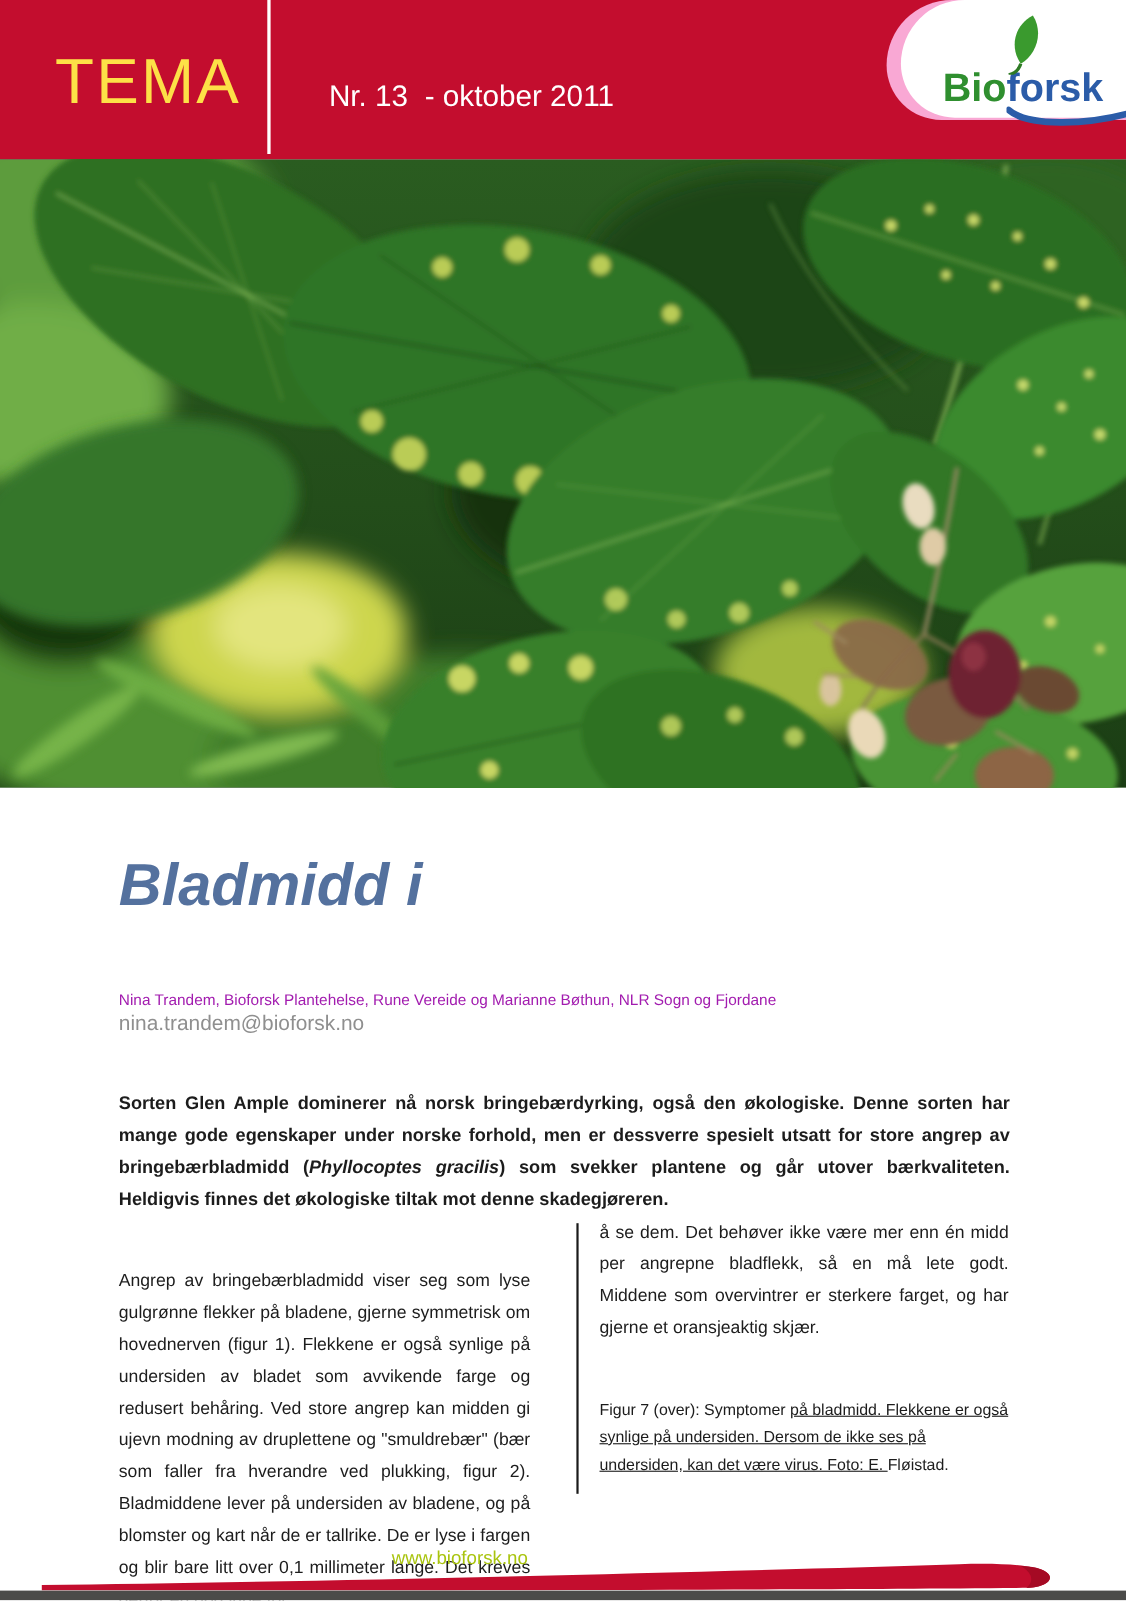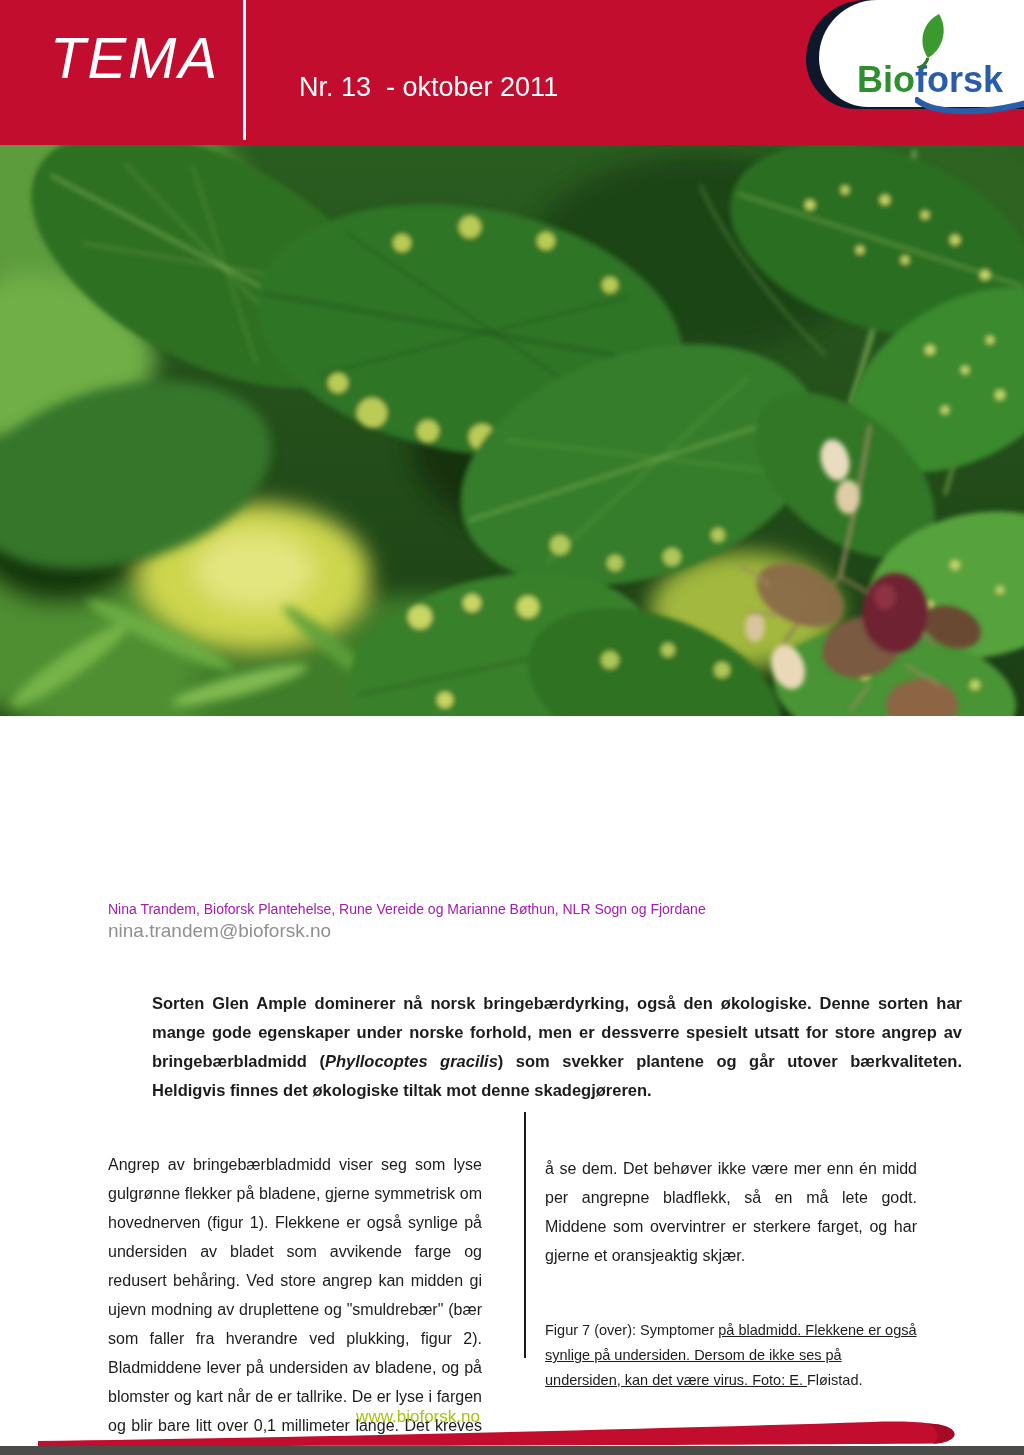--- a/index.html
+++ b/index.html
@@ -2,47 +2,47 @@
 <html><head>
 <meta charset="utf-8">
 <style>
   html,body{margin:0;padding:0;background:#ffffff;}
   .page{
     position:relative; width:1024px; height:1455px; overflow:hidden;
     background:#ffffff; font-family:"Liberation Sans", sans-serif;
   }
   
   .masthead{position:absolute; left:0; top:0; width:1024px; height:145px; background:#c30d2e;}
-  .tema{position:absolute; left:50px; top:24px; color:#ffffff; font-size:58px; letter-spacing:2px; font-weight:400;font-style:italic;}
+  .tema{position:absolute; left:50px; top:41px; color:#fde047; font-size:58px; letter-spacing:2px; font-weight:400;}
   .head-divider{position:absolute; left:243px; top:0; width:3px; height:140px; background:#ffffff;}
   .issue{position:absolute; left:299px; top:72px; color:#ffffff; font-size:27px; font-weight:400; white-space:pre;}
-  .logo-outer{position:absolute; right:0; top:0; width:218px; height:109px; background:#0f172a; border-radius:74px 0 0 62px;}
+  .logo-outer{position:absolute; right:0; top:0; width:218px; height:109px; background:#f9a8d4; border-radius:74px 0 0 62px;}
   .logo-inner{position:absolute; left:13px; right:0; top:0; bottom:2px; background:#ffffff; border-radius:64px 0 0 54px;}
   .logo-mark{position:absolute; left:38px; top:62px; font-size:36px; font-weight:700; line-height:1;}
   .logo-bio{color:#2f8f2f;}
   .logo-forsk{color:#2b5ca8;}
   .logo-leaf{position:absolute; left:54px; top:-50px;}
   .logo-swoosh{position:absolute; left:58px; top:34px;}
   
   .hero{position:absolute; left:0; top:145px; width:1024px; height:571px; overflow:hidden; background:#224c1a;}
   .hero svg{display:block;}
   
   .title{position:absolute; left:108px; top:738px; width:880px; color:#54719e;
          font-size:54px; line-height:63px; font-style:italic; font-weight:600; letter-spacing:0px;}
   .title span{display:block;}
   .byline{position:absolute; left:108px; top:898px; width:760px; color:#a21caf; font-size:14px; line-height:22px;}
   .email{position:absolute; left:108px; top:920px; width:500px; color:#8f8f8f; font-size:19px; line-height:22px;}
   .lead{position:absolute; left:108px; top:972px; width:810px; color:#1c1c1c;
-        font-size:16.5px; line-height:29px; font-weight:700; text-align:justify;margin-left:44px;}
+        font-size:16.5px; line-height:29px; font-weight:700; text-align:justify;}
   .lead .latin{font-style:italic;}
   .col-left{position:absolute; left:108px; top:1106px; width:374px; color:#1c1c1c;
         font-size:16px; line-height:29px; text-align:justify;margin-top:44px;}
   .col-divider{position:absolute; left:524px; top:1112px; width:2px; height:246px; background:#1a1a1a;}
   .col-right{position:absolute; left:545px; top:1106px; width:372px; color:#1c1c1c;
-        font-size:16px; line-height:29px; text-align:justify;margin-top:48px;}
+        font-size:16px; line-height:29px; text-align:justify;}
   .caption{margin-top:48px; font-size:14.5px; line-height:25px; color:#1c1c1c; text-align:left;}
   .caption .u{text-decoration:underline;}
   
   .footer-url{position:absolute; left:0; top:1407px; width:836px; text-align:center;
         color:#a9c40e; font-size:17px; text-decoration:none; display:block;}
   .swoosh{position:absolute; left:0; bottom:9px;}
   .bottom-bar{position:absolute; left:0; bottom:0; width:1024px; height:9px; background:#4b4b49;}
 </style>
 </head>
 <body>
@@ -232,20 +232,21 @@
         <ellipse cx="895" cy="468" rx="33" ry="40" fill="#6e2230"></ellipse>
         <ellipse cx="885" cy="452" rx="11" ry="13" fill="#8d3242"></ellipse>
         <ellipse cx="788" cy="522" rx="16" ry="23" transform="rotate(-20 788 522)" fill="#ead9b8"></ellipse>
         <ellipse cx="755" cy="482" rx="10" ry="15" fill="#d9c49e"></ellipse>
         <path d="M770,440 L740,420 M780,470 L748,468 M905,520 L940,540 M870,540 L850,565" stroke="#a08a60" stroke-width="2.5" fill="none"></path>
       </g>
     </svg>
   </div>
 
   <h1 class="title">
+    <span>Bladmidd i</span>
   </h1>
 
   <div class="byline">Nina Trandem, Bioforsk Plantehelse, Rune Vereide og Marianne Bøthun, NLR Sogn og Fjordane</div>
   <div class="email">nina.trandem@bioforsk.no</div>
 
   <p class="lead"><span>Sorten Glen Ample dominerer nå norsk bringebærdyrking, også den økologiske. Denne sorten har mange gode egenskaper under norske forhold, men er dessverre spesielt utsatt for store angrep av bringebærbladmidd (</span><span class="latin">Phyllocoptes gracilis</span><span>) som svekker plantene og går utover bærkvaliteten. Heldigvis finnes det økologiske tiltak mot denne skadegjøreren.</span></p>
 
   <div class="col-left">Angrep av bringebærbladmidd viser seg som lyse gulgrønne flekker på bladene, gjerne symmetrisk om hovednerven (figur 1). Flekkene er også synlige på undersiden av bladet som avvikende farge og redusert behåring. Ved store angrep kan midden gi ujevn modning av druplettene og "smuldrebær" (bær som faller fra hverandre ved plukking, figur 2).  Bladmiddene lever på undersiden av bladene, og på blomster og kart når de er tallrike. De er lyse i fargen og blir bare litt over 0,1 millimeter lange. Det kreves derfor en god lupe for</div>
 
   <div class="col-divider"></div>

